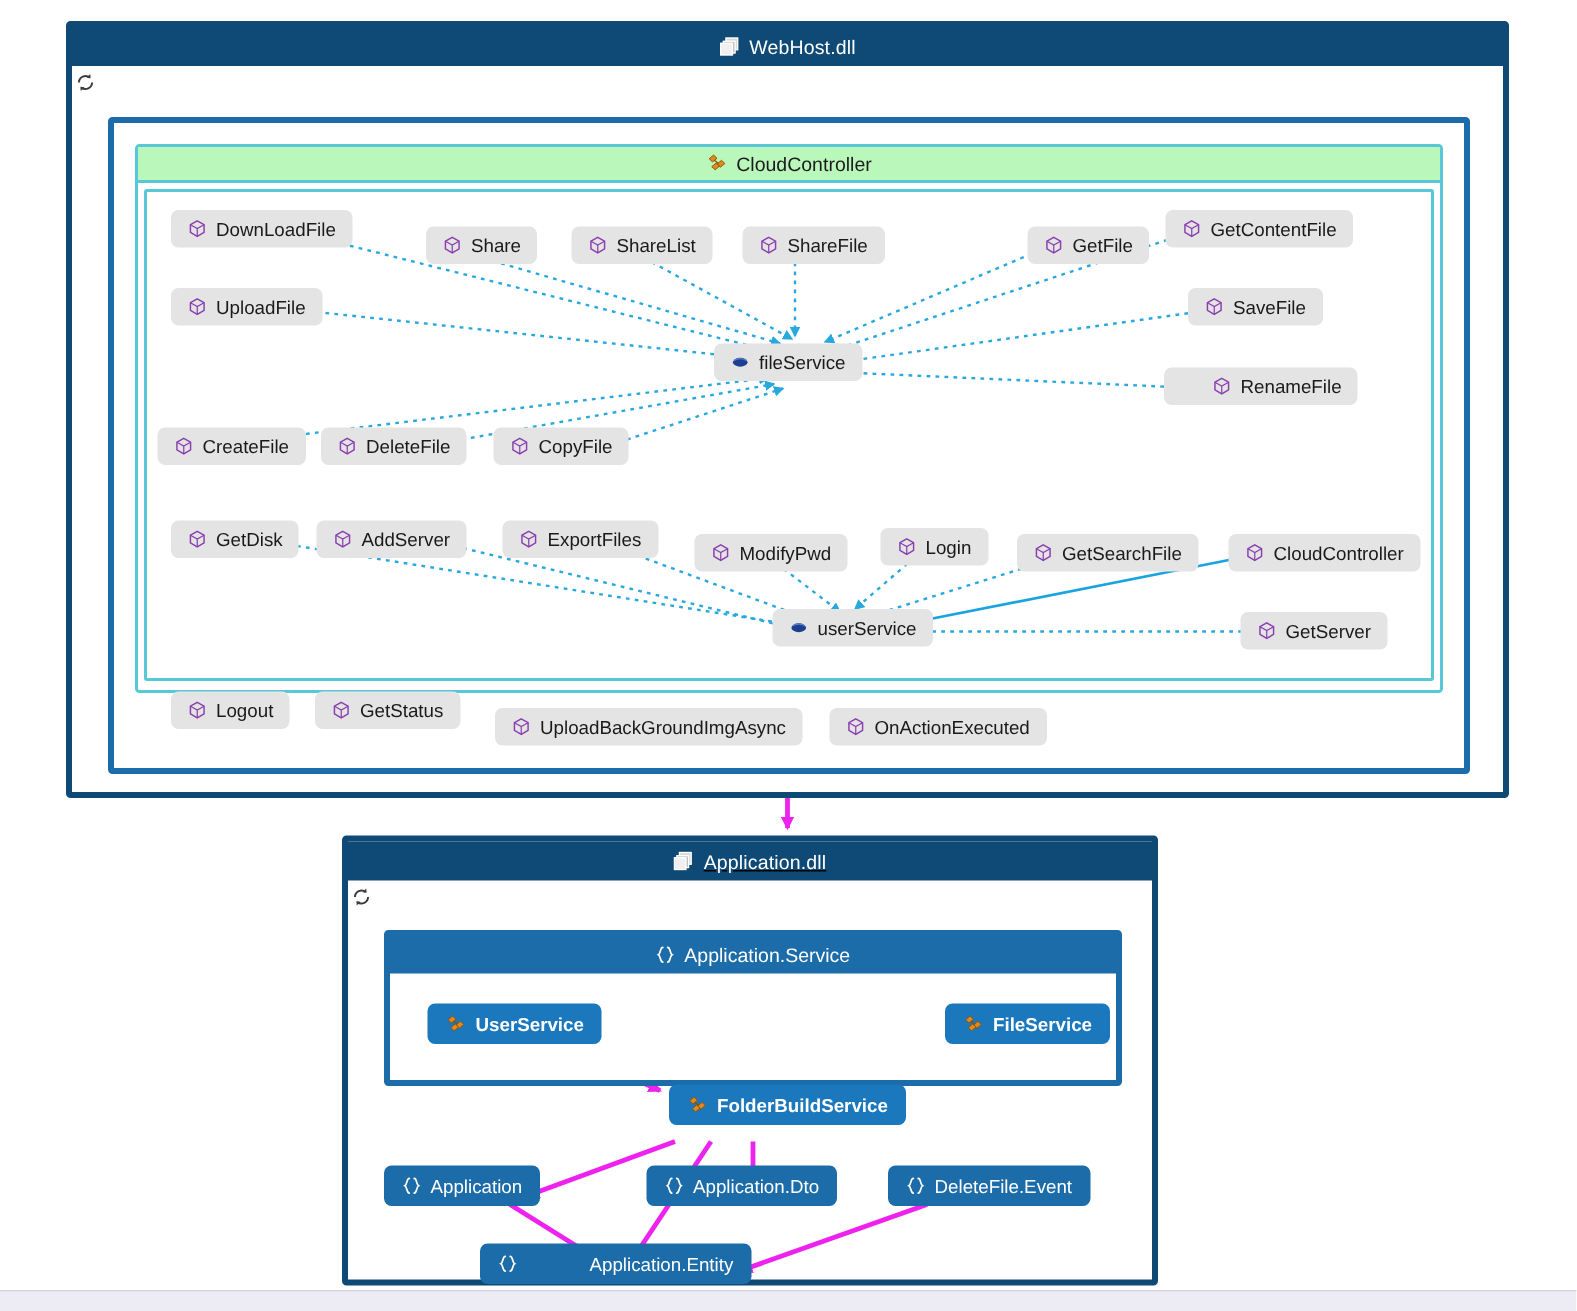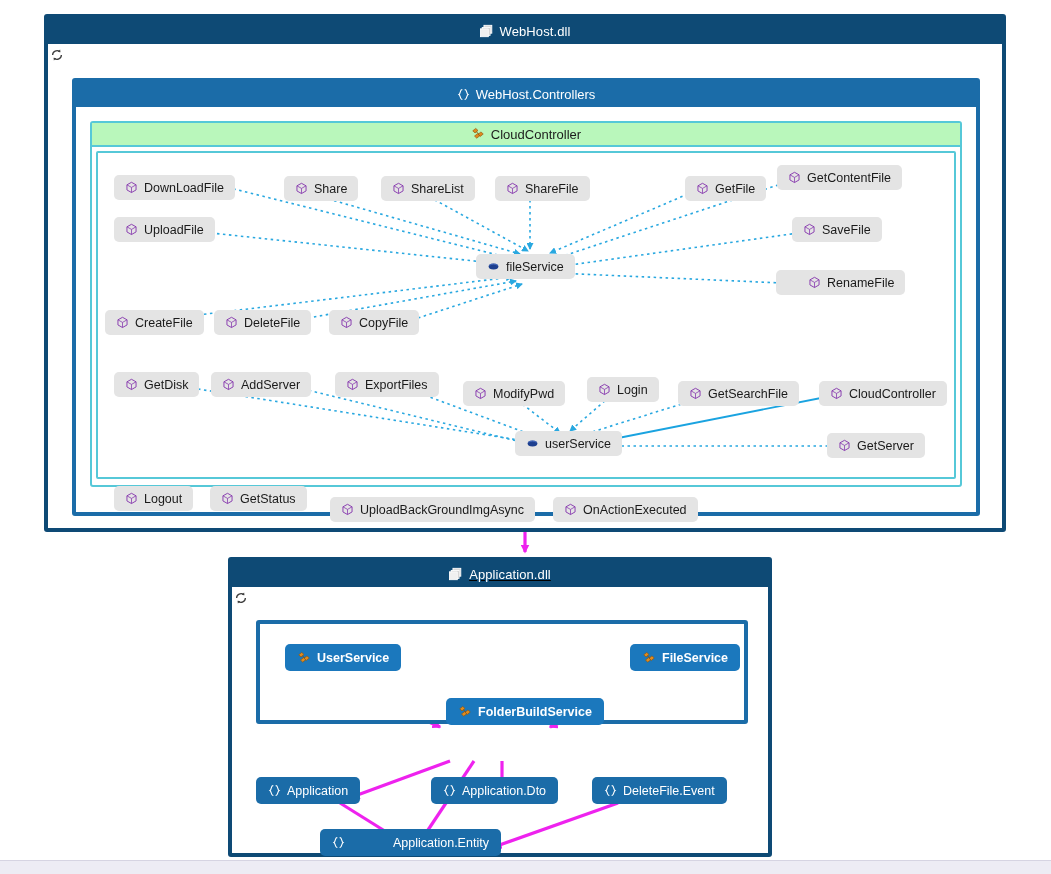--- a/index.html
+++ b/index.html
@@ -168,29 +168,20 @@
       <span class="gutter-icon" style="left:2px; top:4px;">
         <svg width="14" height="14" viewBox="0 0 16 16">
           <path d="M3 8a5 5 0 0 1 8.2-3.8M13 8a5 5 0 0 1-8.2 3.8" fill="none" stroke="#3c3c3c" stroke-width="1.5"></path>
           <path d="M11.6 1.6 L11.9 4.8 L8.8 4.3 Z" fill="#3c3c3c"></path>
           <path d="M4.4 14.4 L4.1 11.2 L7.2 11.7 Z" fill="#3c3c3c"></path>
         </svg>
       </span>
 
       <div class="namespace" style="left:24px; top:34px; width:908px; height:438px;">
 
-        <div class="namespace-header">
-          <span class="icon">
-            <svg width="13" height="13" viewBox="0 0 16 16">
-              <path d="M6 2 C3.6 2 4.4 7 2.4 8 C4.4 9 3.6 14 6 14" fill="none" stroke="#ffffff" stroke-width="1.4" stroke-linecap="round"></path>
-              <path d="M10 2 C12.4 2 11.6 7 13.6 8 C11.6 9 12.4 14 10 14" fill="none" stroke="#ffffff" stroke-width="1.4" stroke-linecap="round"></path>
-            </svg>
-          </span>
-          <span>WebHost.Controllers</span>
-        </div>
 
         <div class="namespace-body" style="height:405px;">
 
           <div class="type-box" style="left:14px; top:14px; width:872px; height:366px;">
 
             <div class="type-header">
               <span class="icon">
                 <svg width="14" height="14" viewBox="0 0 16 16">
                   <path d="M2 4.4 L5.4 1.6 L8 4 L4.6 6.8 Z" fill="#e08a1e" stroke="#8a5208" stroke-width=".7"></path>
                   <path d="M8 8.4 L11.4 5.6 L14 8 L10.6 10.8 Z" fill="#e08a1e" stroke="#8a5208" stroke-width=".7"></path>
@@ -233,21 +224,21 @@
                   <path d="M415,244 L462,280"></path>
                   <path d="M516,240 L472,278"></path>
                   <path d="M606,244 L478,284"></path>
                   <path d="M730,293 L508,293"></path>
                 </g>
 
                 <path d="M728,244 L500,289" stroke="#1aa3e0" stroke-width="1.8" fill="none" marker-end="url(#arrB)"></path>
               </svg>
 
               <div id="cc-members">
-                  <div class="member method" style="left: 16px; top: 22px;">
+                  <div class="member method" style="left: 16px; top: 12px;">
                     <span class="icon">
                       <svg width="13" height="13" viewBox="0 0 16 16">
                         <path d="M8 1.6 L13.6 4.7 L13.6 11 L8 14.2 L2.4 11 L2.4 4.7 Z" fill="none" stroke="#8a3fb0" stroke-width="1.2"></path>
                         <path d="M2.4 4.7 L8 7.9 L13.6 4.7 M8 7.9 L8 14.2" fill="none" stroke="#8a3fb0" stroke-width="1"></path>
                       </svg>
                     </span>
                     <span>DownLoadFile</span>
                   </div>
                   <div class="member method" style="left: 186px; top: 23px;">
                     <span class="icon">
@@ -529,20 +520,29 @@
           <path d="M242,174 L190,252"></path>
 
           <path d="M108,216 L172,256"></path>
 
           <path d="M386,216 L262,260"></path>
         </g>
       </svg>
 
       <div class="namespace" style="left:24px; top:33px; width:492px; height:104px;">
 
+        <div class="namespace-header">
+          <span class="icon">
+            <svg width="13" height="13" viewBox="0 0 16 16">
+              <path d="M6 2 C3.6 2 4.4 7 2.4 8 C4.4 9 3.6 14 6 14" fill="none" stroke="#ffffff" stroke-width="1.4" stroke-linecap="round"></path>
+              <path d="M10 2 C12.4 2 11.6 7 13.6 8 C11.6 9 12.4 14 10 14" fill="none" stroke="#ffffff" stroke-width="1.4" stroke-linecap="round"></path>
+            </svg>
+          </span>
+          <span>Application.Service</span>
+        </div>
 
         <div class="namespace-body" id="svc-body" style="height:71px;">
             <div class="pill" style="left: 25px; top: 20px;">
               <span class="icon">
                 <svg width="14" height="14" viewBox="0 0 16 16">
                   <path d="M2 4.4 L5.4 1.6 L8 4 L4.6 6.8 Z" fill="#e08a1e" stroke="#8a5208" stroke-width=".7"></path>
                   <path d="M8 8.4 L11.4 5.6 L14 8 L10.6 10.8 Z" fill="#e08a1e" stroke="#8a5208" stroke-width=".7"></path>
                   <path d="M4 10.4 L7.4 7.6 L10 10 L6.6 12.8 Z" fill="#e08a1e" stroke="#8a5208" stroke-width=".7"></path>
                   <path d="M6 5.5 L9 8" stroke="#8a5208" stroke-width="1" fill="none"></path>
                 </svg>

